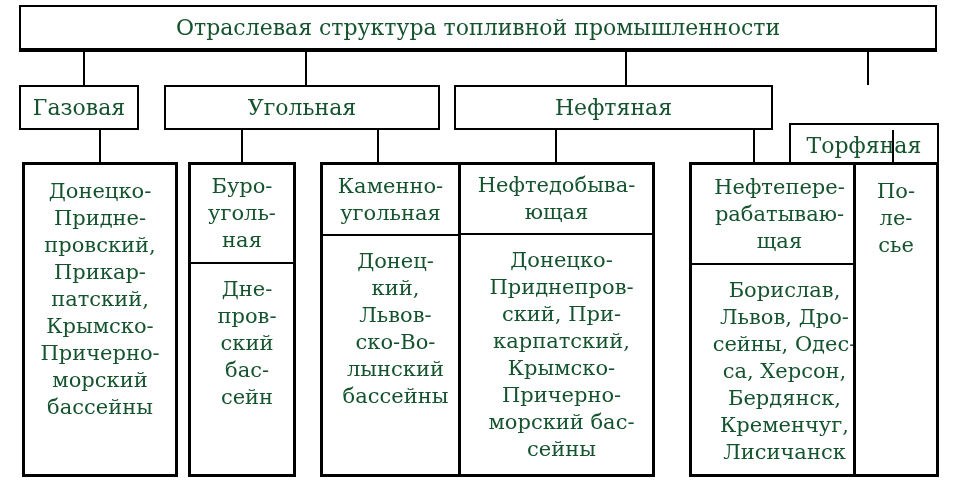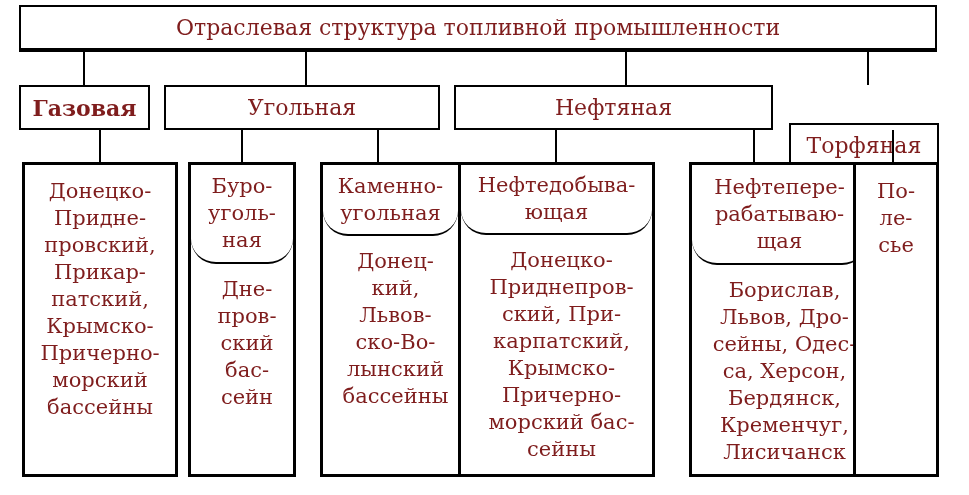--- a/index.html
+++ b/index.html
@@ -1,21 +1,21 @@
 <!DOCTYPE html>
 <html><head>
 <meta charset="utf-8">
 <style>
   html,body { margin:0; padding:0; background:#ffffff; }
   .stage {
     position:relative;
     width:969px; height:495px;
     background:#ffffff;
     font-family:"DejaVu Serif","Liberation Serif",serif;
-    color:#7f1d1d;
+    color:#14532d;
   }
   .box {
     position:absolute;
     box-sizing:border-box;
     background:#ffffff;
     border:2px solid #000;
     text-align:center;
   }
   .root-box {
     left:19px; top:5px; width:918px; height:47px;
@@ -38,38 +38,37 @@
     white-space:pre-line;
     padding:13px 3px 0 3px;
   }
   .leaf-header {
     box-sizing:border-box;
     border-bottom:2px solid #000;
     display:flex; align-items:center; justify-content:center;
     white-space:pre-line;
     flex:0 0 auto;
     padding:0 3px;
-    border-radius:25px;
   }
   .leaf-body {
     white-space:pre-line;
     padding:12px 3px 0 13px;
     flex:1 1 auto;
     border-radius:24px;
   }
   .connector {
     position:absolute;
     width:2px;
     background:#000;
   }
   .conn-a { top:52px; height:33px; }
   .conn-b { top:130px; height:32px; }
 
   
-  .b-gas  { left:19px;  width:131px;font-weight:bold; }
+  .b-gas  { left:19px;  width:120px; }
   .b-coal { left:164px; width:276px; }
   .b-oil  { left:454px; width:319px; }
   .b-peat { left:789px; width:150px;margin-top:38px; }
 
   
   .l-gas     { left:22px;  width:156px; }
   .l-brown   { left:188px; width:108px; }
   .l-hard    { left:320px; width:141px; }
   .l-extract { left:458px; width:197px; }
   .l-refine  { left:689px; width:181px; }

